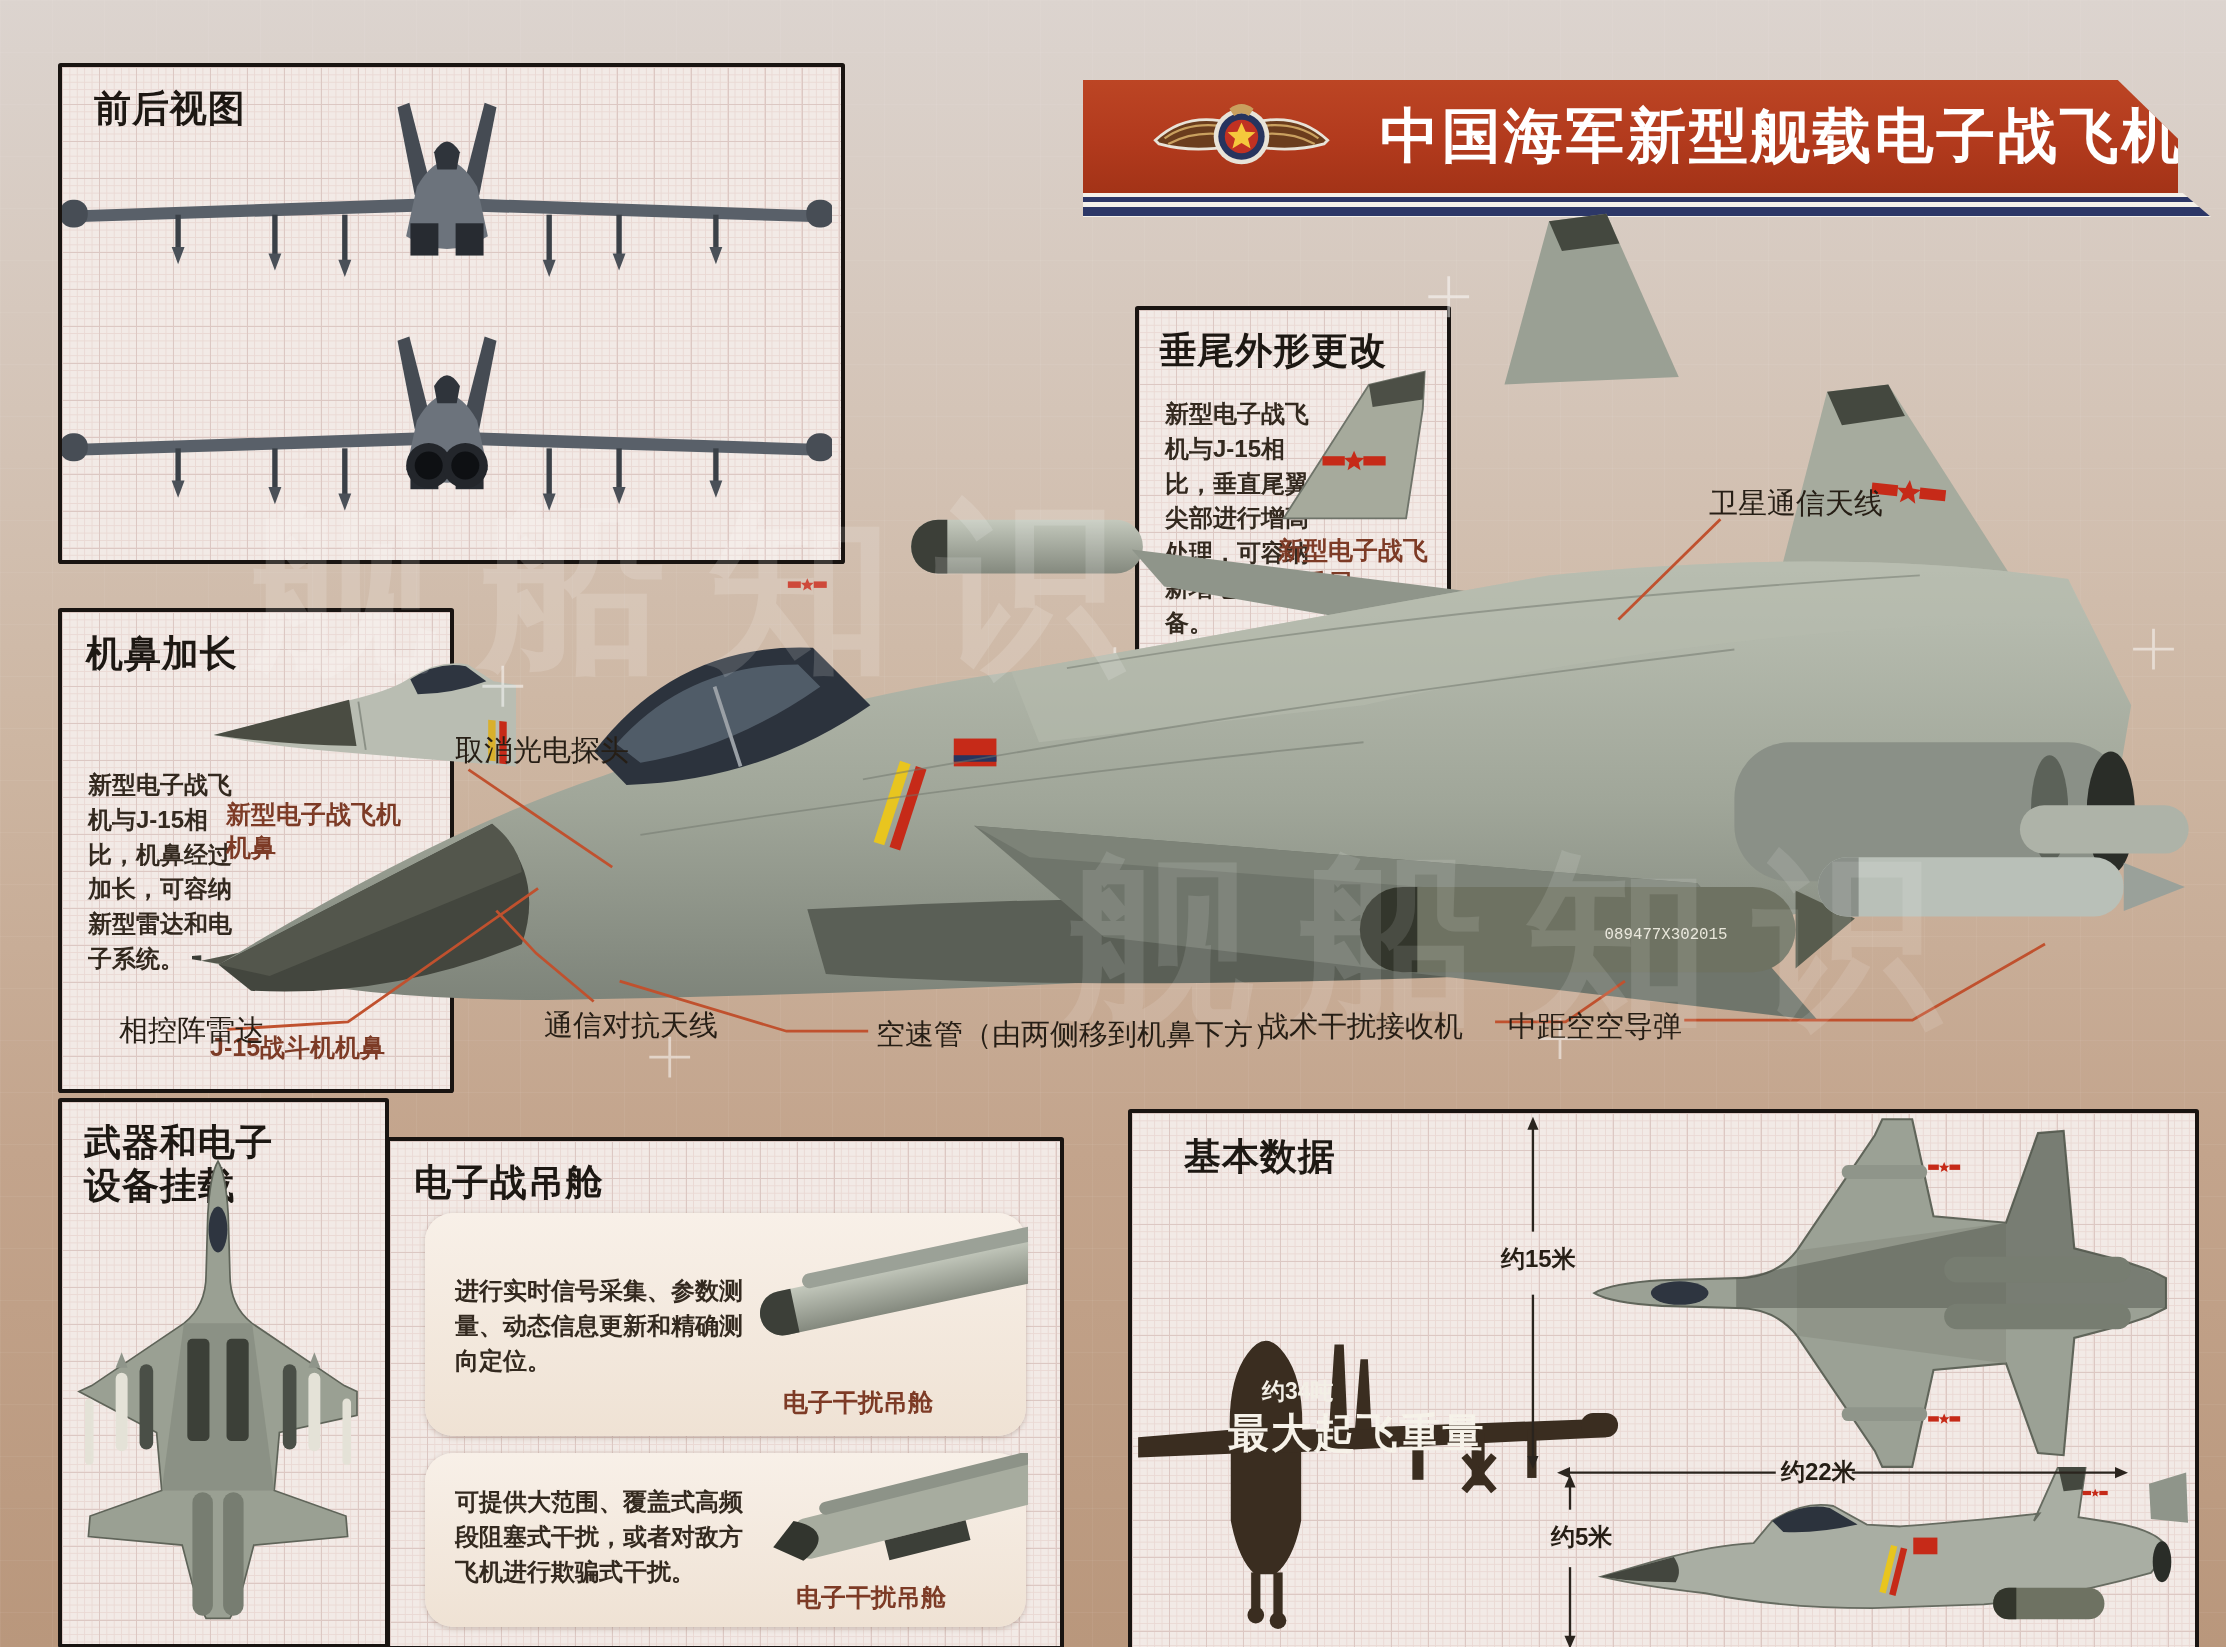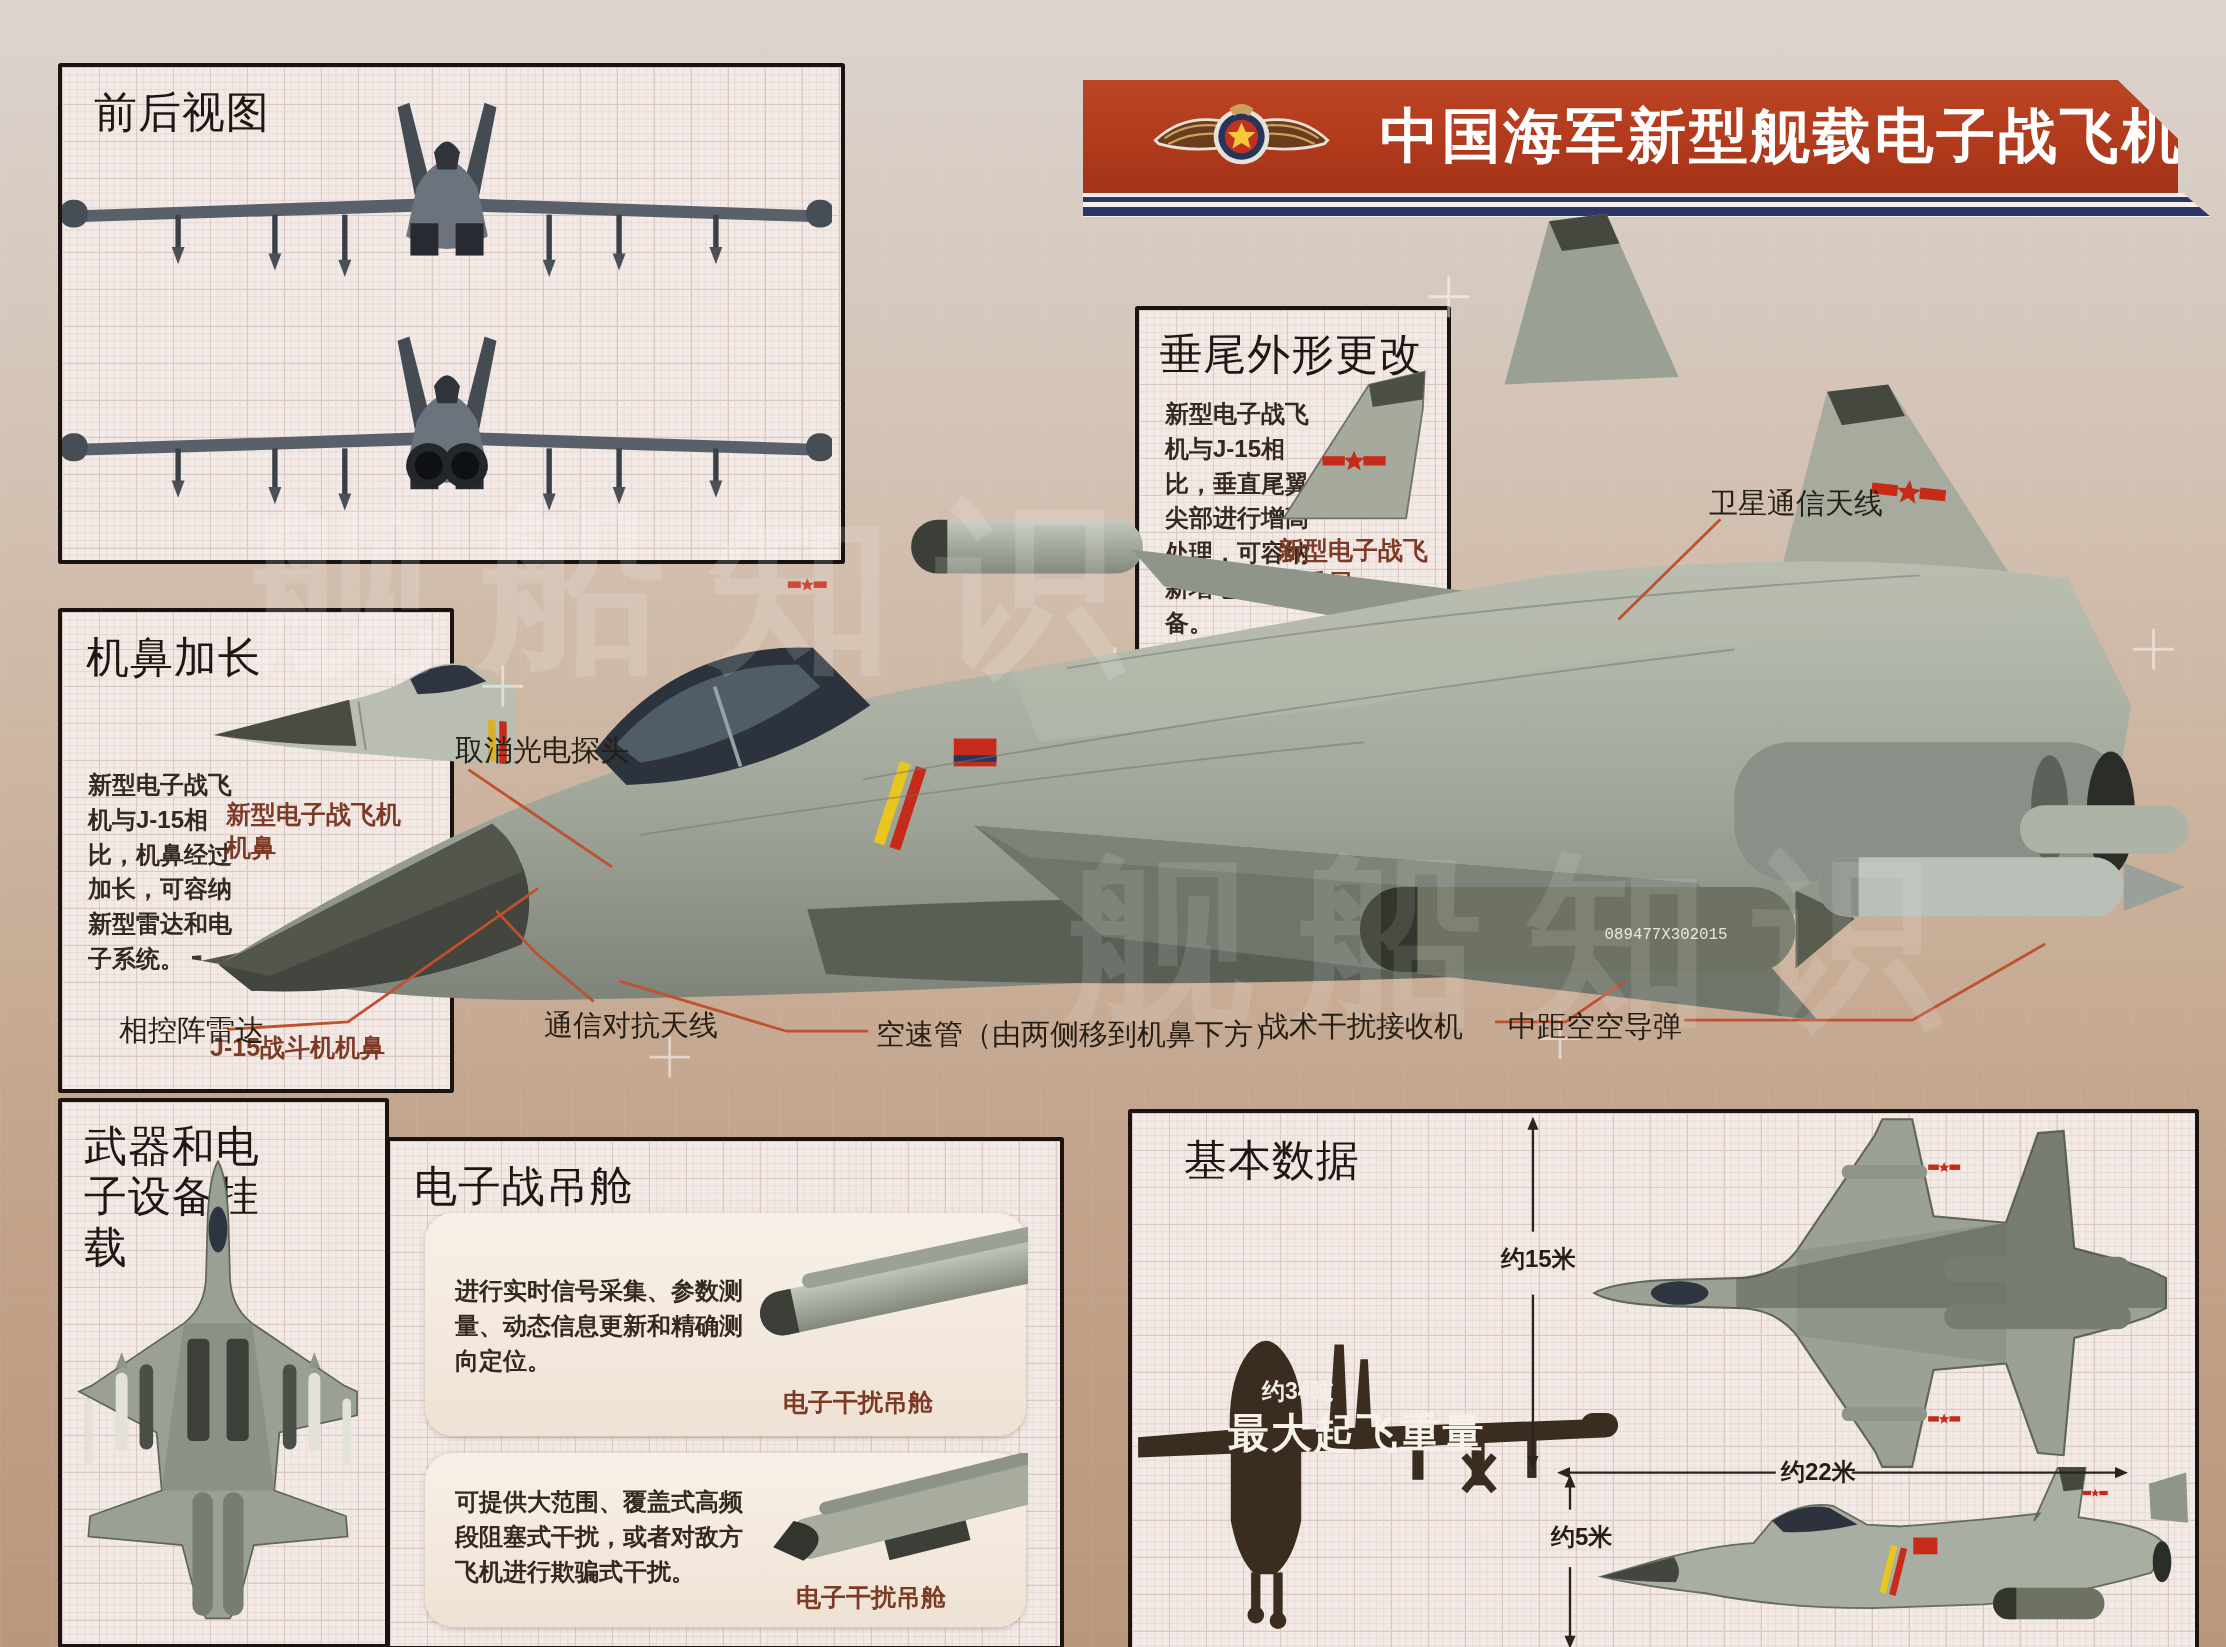--- a/index.html
+++ b/index.html
@@ -14,21 +14,21 @@
   .abs{position:absolute;}
   
   .gbox{position:absolute;border:4.6px solid #191411;border-radius:2.8px;
     background-color:#f2eae6;
     background-image:
       linear-gradient(#dcc8c3 0.9px,transparent 0.9px),
       linear-gradient(90deg,#dcc8c3 0.9px,transparent 0.9px),
       linear-gradient(#ead9d4 0.9px,transparent 0.9px),
       linear-gradient(90deg,#ead9d4 0.9px,transparent 0.9px);
     background-size:37px 37px,37px 37px,7.4px 7.4px,7.4px 7.4px;}
-  .boxtitle{position:absolute;font-size:43px;font-weight:normal;color:#1d1813;line-height:1.18;letter-spacing:0.9px;}
+  .boxtitle{position:absolute;font-size:37px;font-weight:bold;color:#1d1813;line-height:1.18;letter-spacing:0.9px;}
   .boxbody{position:absolute;font-size:24px;font-weight:bold;color:#33291f;line-height:1.45;}
   .redlabel{position:absolute;font-size:25px;font-weight:bold;color:#7d3b26;line-height:1.3;}
   .callout{position:absolute;font-size:29px;font-weight:normal;color:#261e15;z-index:8;white-space:nowrap;}
   .dimlabel{position:absolute;font-size:24px;font-weight:bold;color:#261e15;white-space:nowrap;z-index:4;}
   
   #banner-red{position:absolute;left:1083px;top:80px;width:1095px;height:113px;
     background:linear-gradient(180deg,#bc4524 0%,#b23a1d 55%,#a33317 100%);
     clip-path:polygon(0 0,94.5% 0,100% 52%,100% 100%,0 100%);
     display:flex;align-items:center;z-index:3;}
   #banner-title{color:#ffffff;font-size:59px;font-weight:bold;letter-spacing:2.8px;margin-left:41px;white-space:nowrap;}

